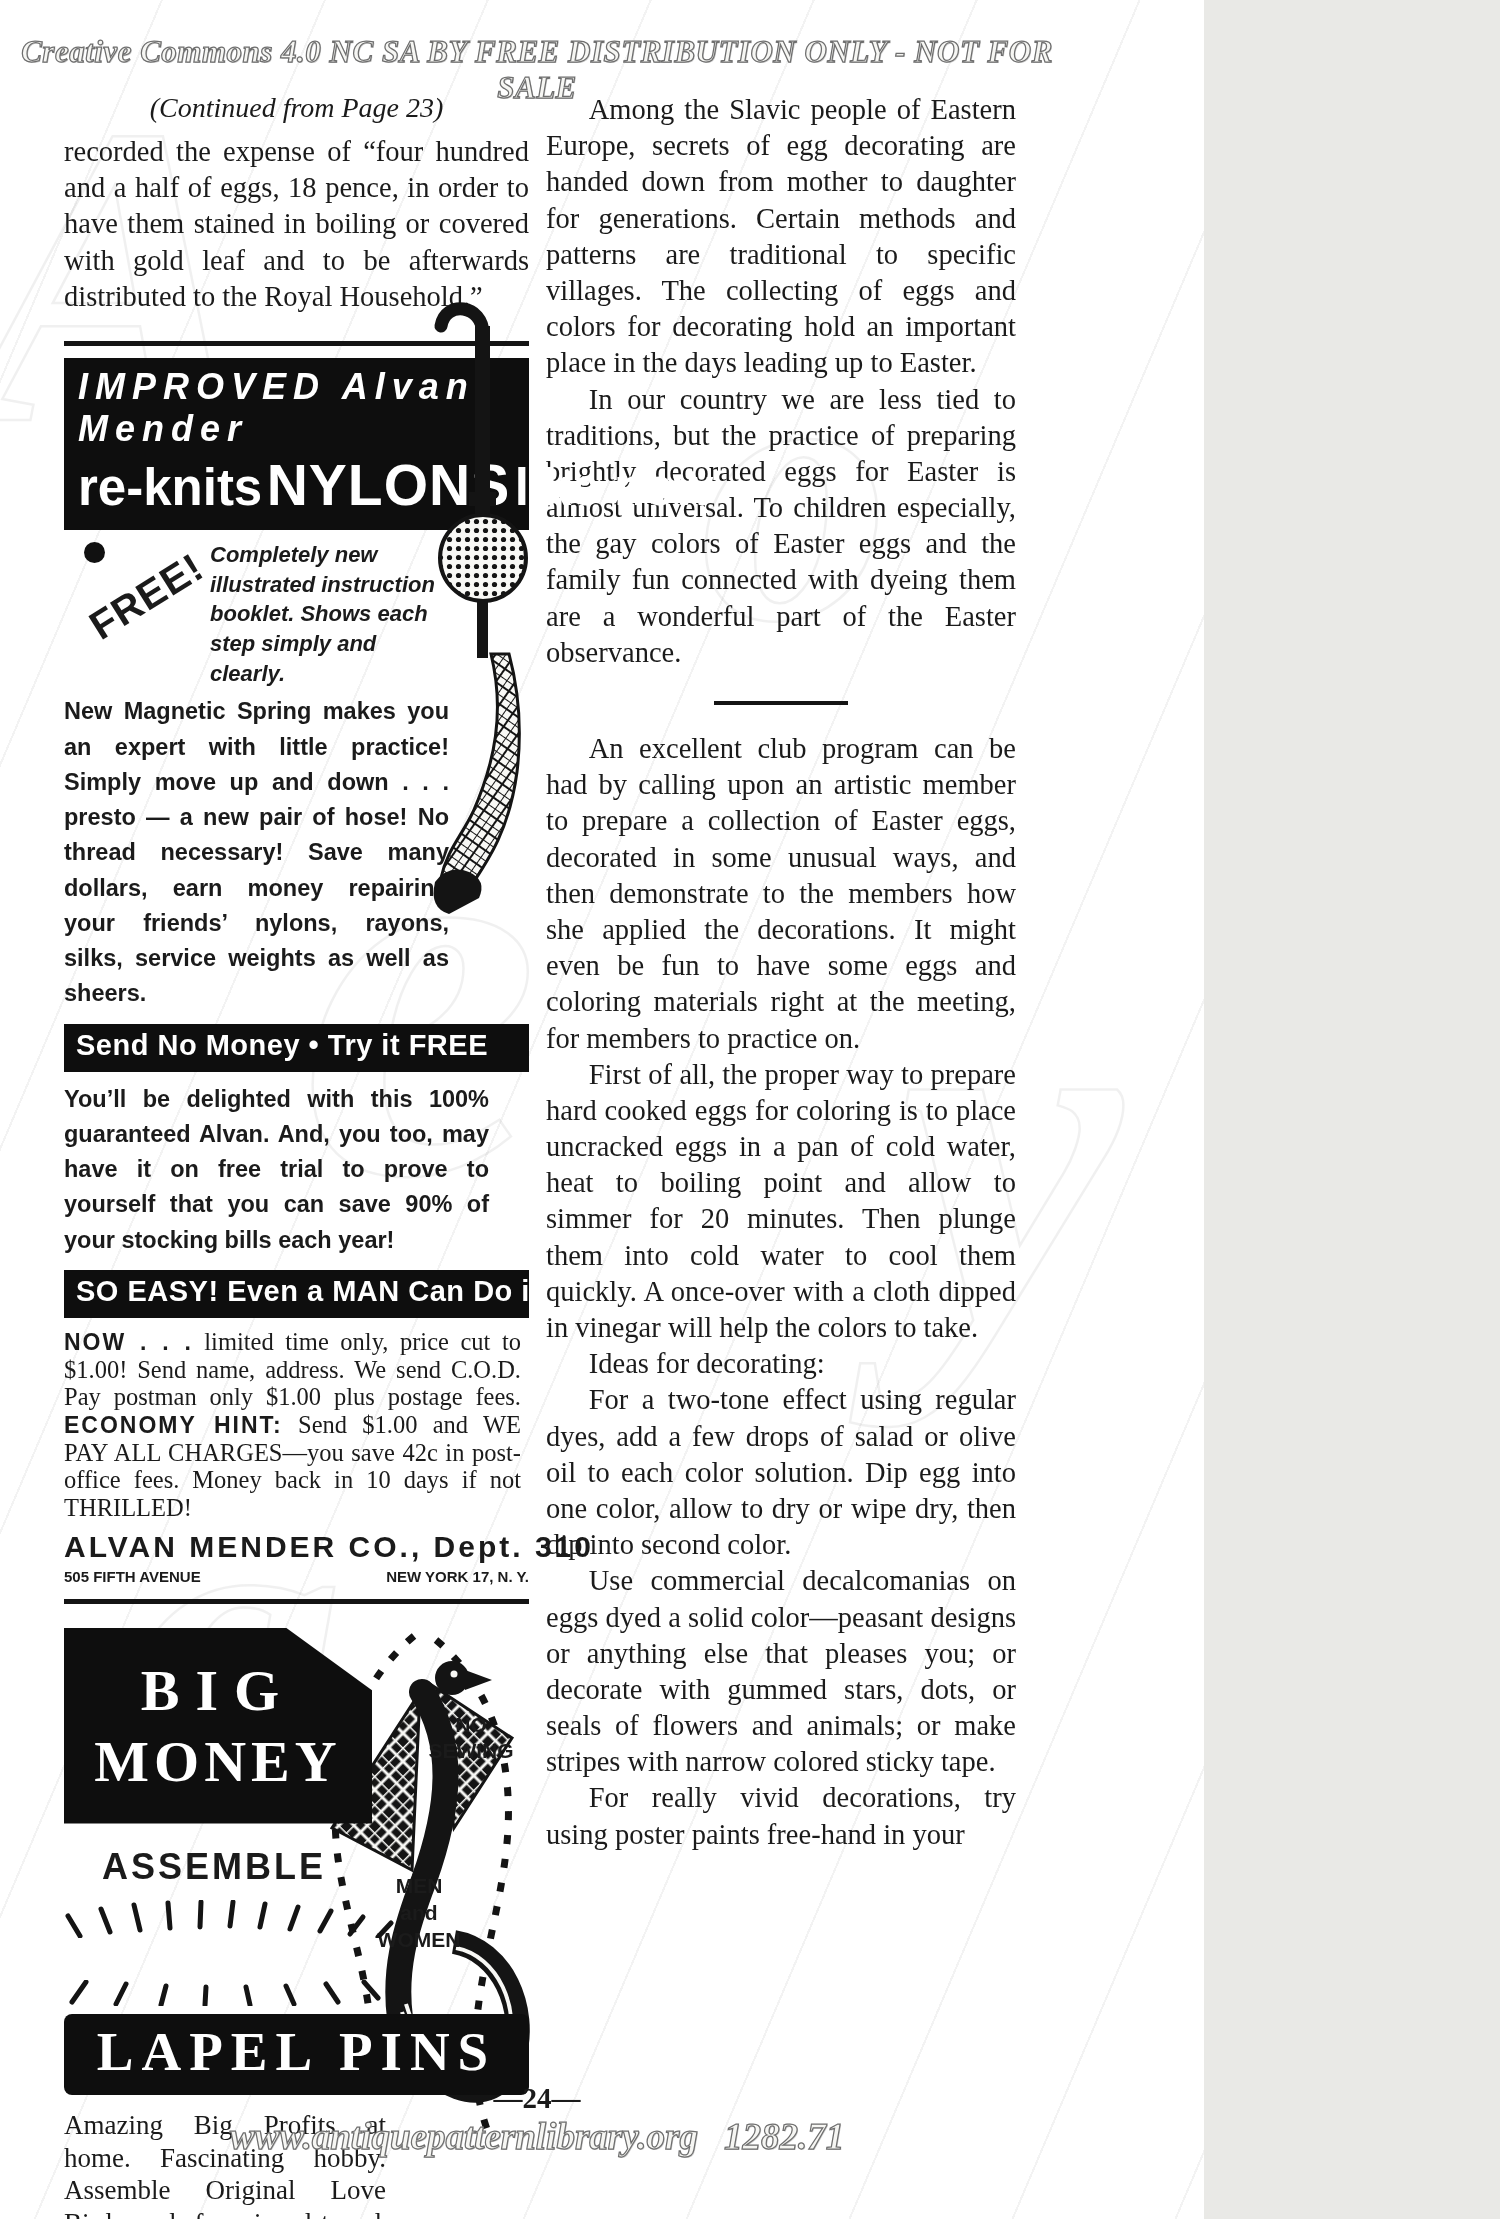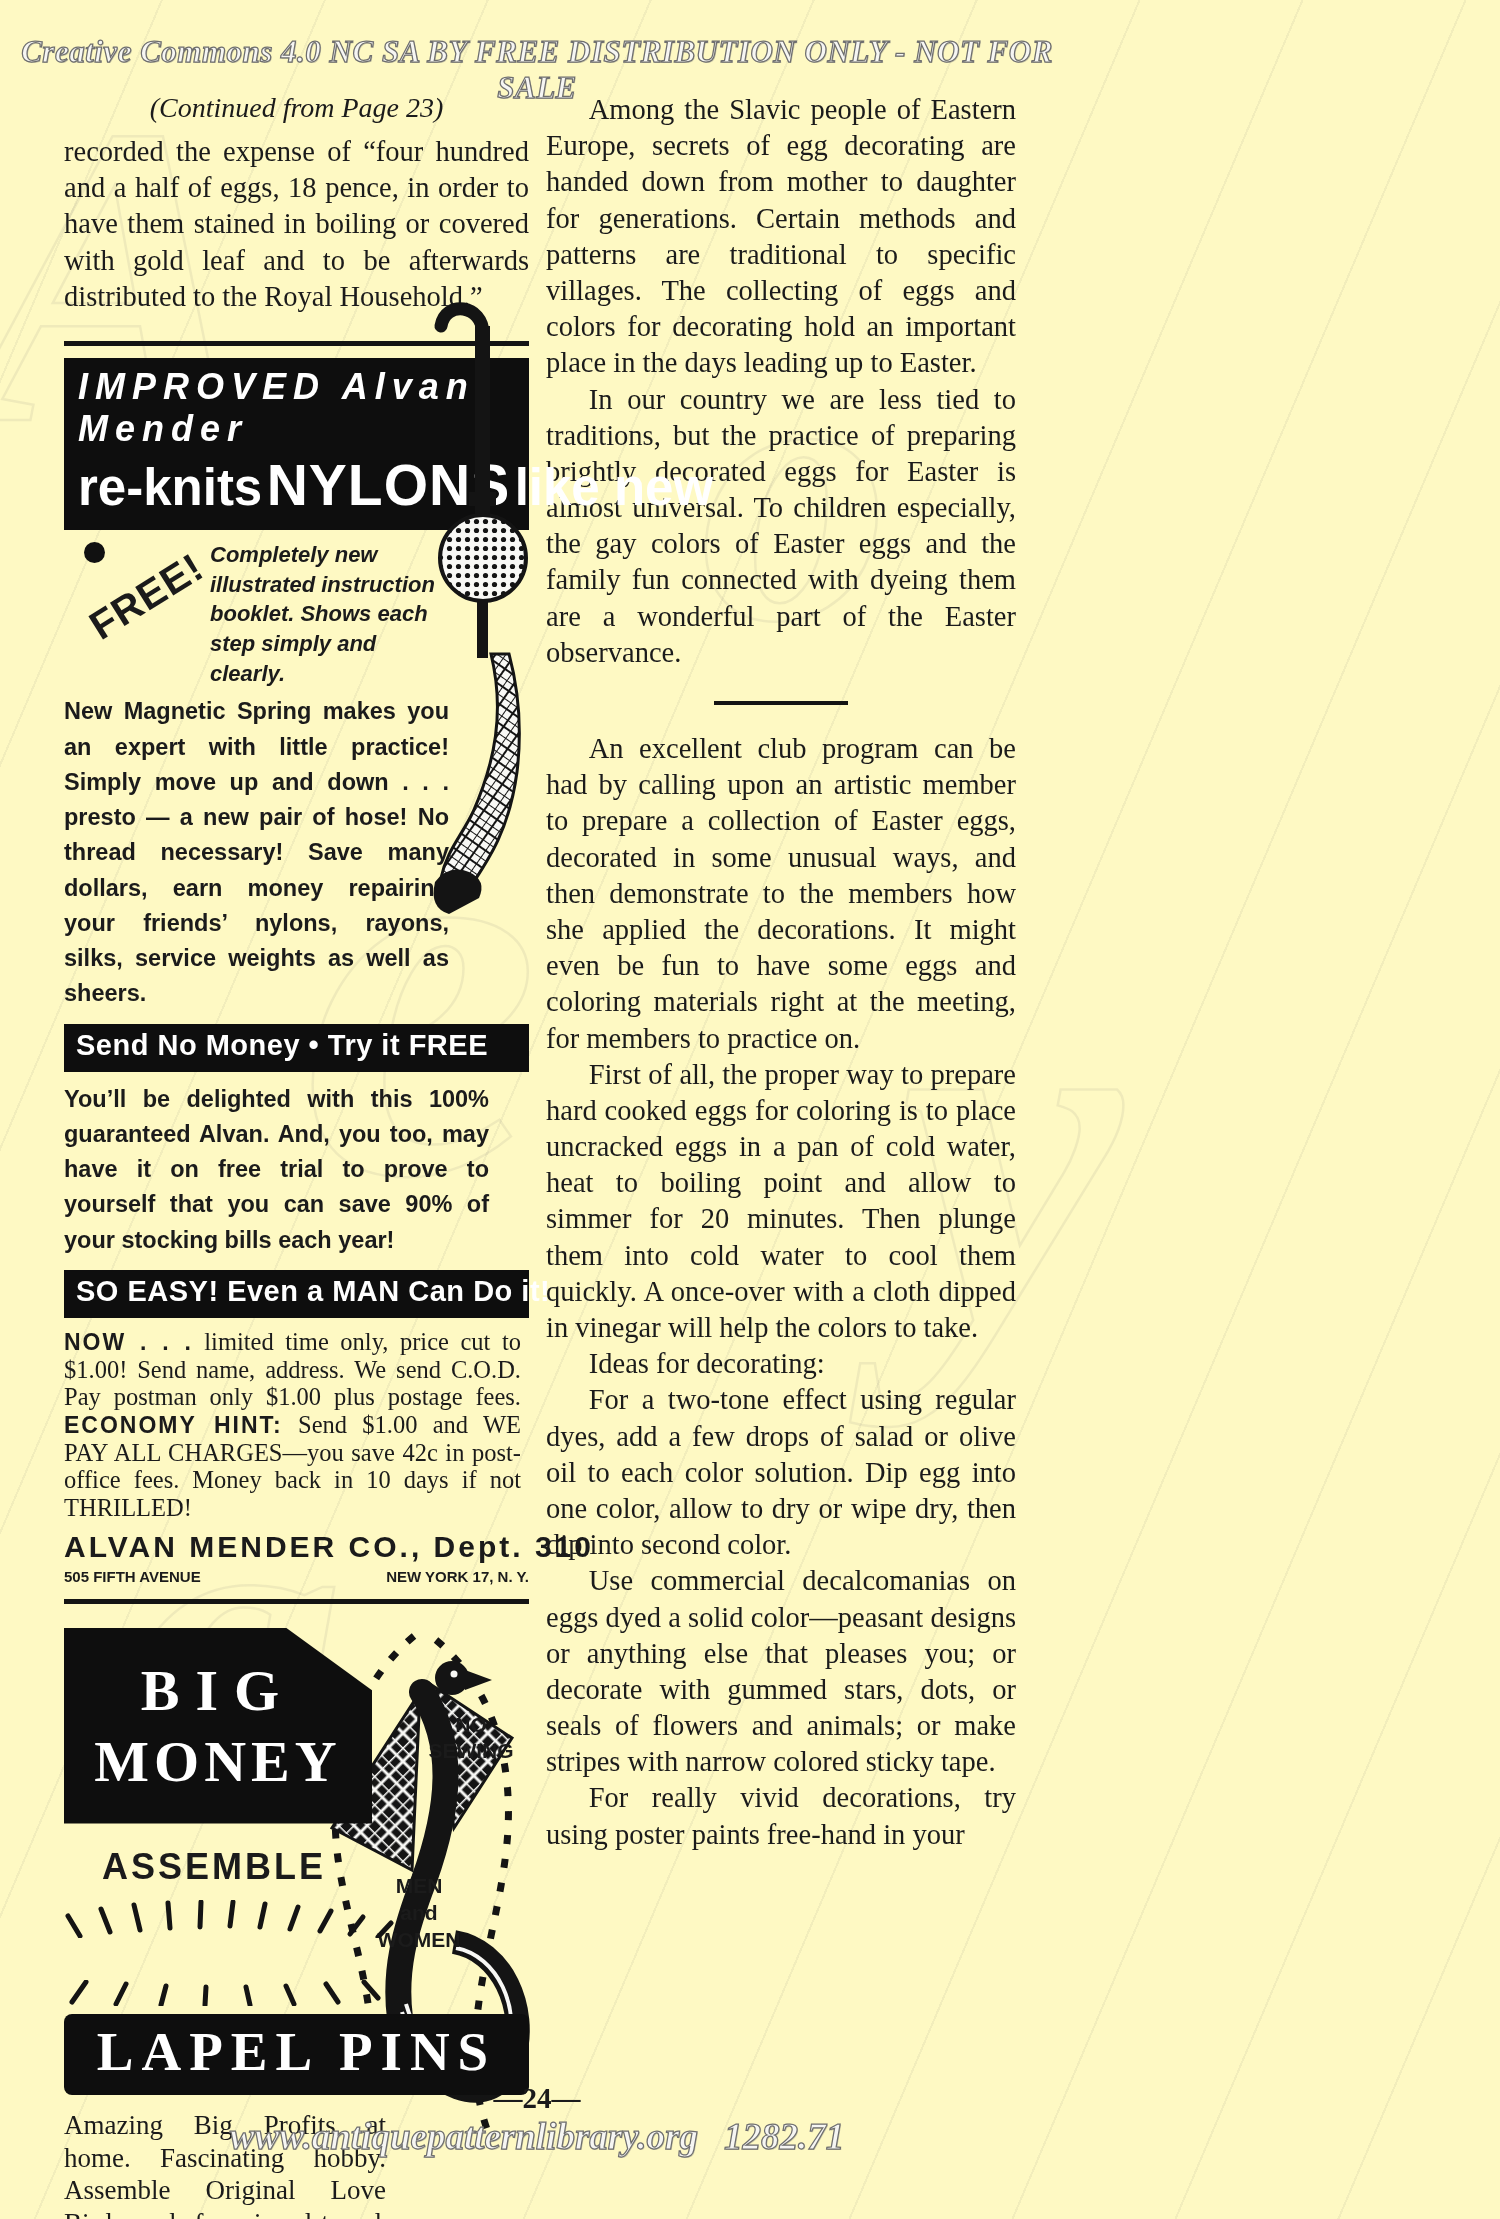--- a/index.html
+++ b/index.html
@@ -1,16 +1,16 @@
 <!DOCTYPE html>
 <html><head>
 <meta charset="utf-8">
 <style>
   html,body{margin:0;padding:0;background:#e9e9e6;}
-  .page{position:relative;width:1500px;height:2219px;background:#fef9c3;overflow:hidden;
+  .page{position:relative;width:1204px;height:2219px;background:#ffffff;overflow:hidden;
         font-family:"Liberation Serif","DejaVu Serif",serif;color:#1b1b1b;}
   .stripes{position:absolute;inset:0;z-index:1;pointer-events:none;
     background:repeating-linear-gradient(113deg, rgba(0,0,0,0) 0px, rgba(0,0,0,0) 148px,
                rgba(100,100,100,0.08) 148px, rgba(100,100,100,0.08) 150px);}
   .wm{position:absolute;font-style:italic;font-weight:bold;color:rgba(0,0,0,0);
       -webkit-text-stroke:2.5px rgba(110,110,110,0.10);z-index:0;pointer-events:none;line-height:1;}
   .engraved{font-style:italic;font-weight:bold;color:#8f8f8f;
       -webkit-text-fill-color:#f6f6f3;-webkit-text-stroke:1.25px #6e6e6e;
       text-shadow:1px 1px 0 rgba(120,120,120,0.35);}
   .header{position:absolute;top:34px;left:0;width:1074px;text-align:center;font-size:31px;z-index:2;letter-spacing:0.5px;}

